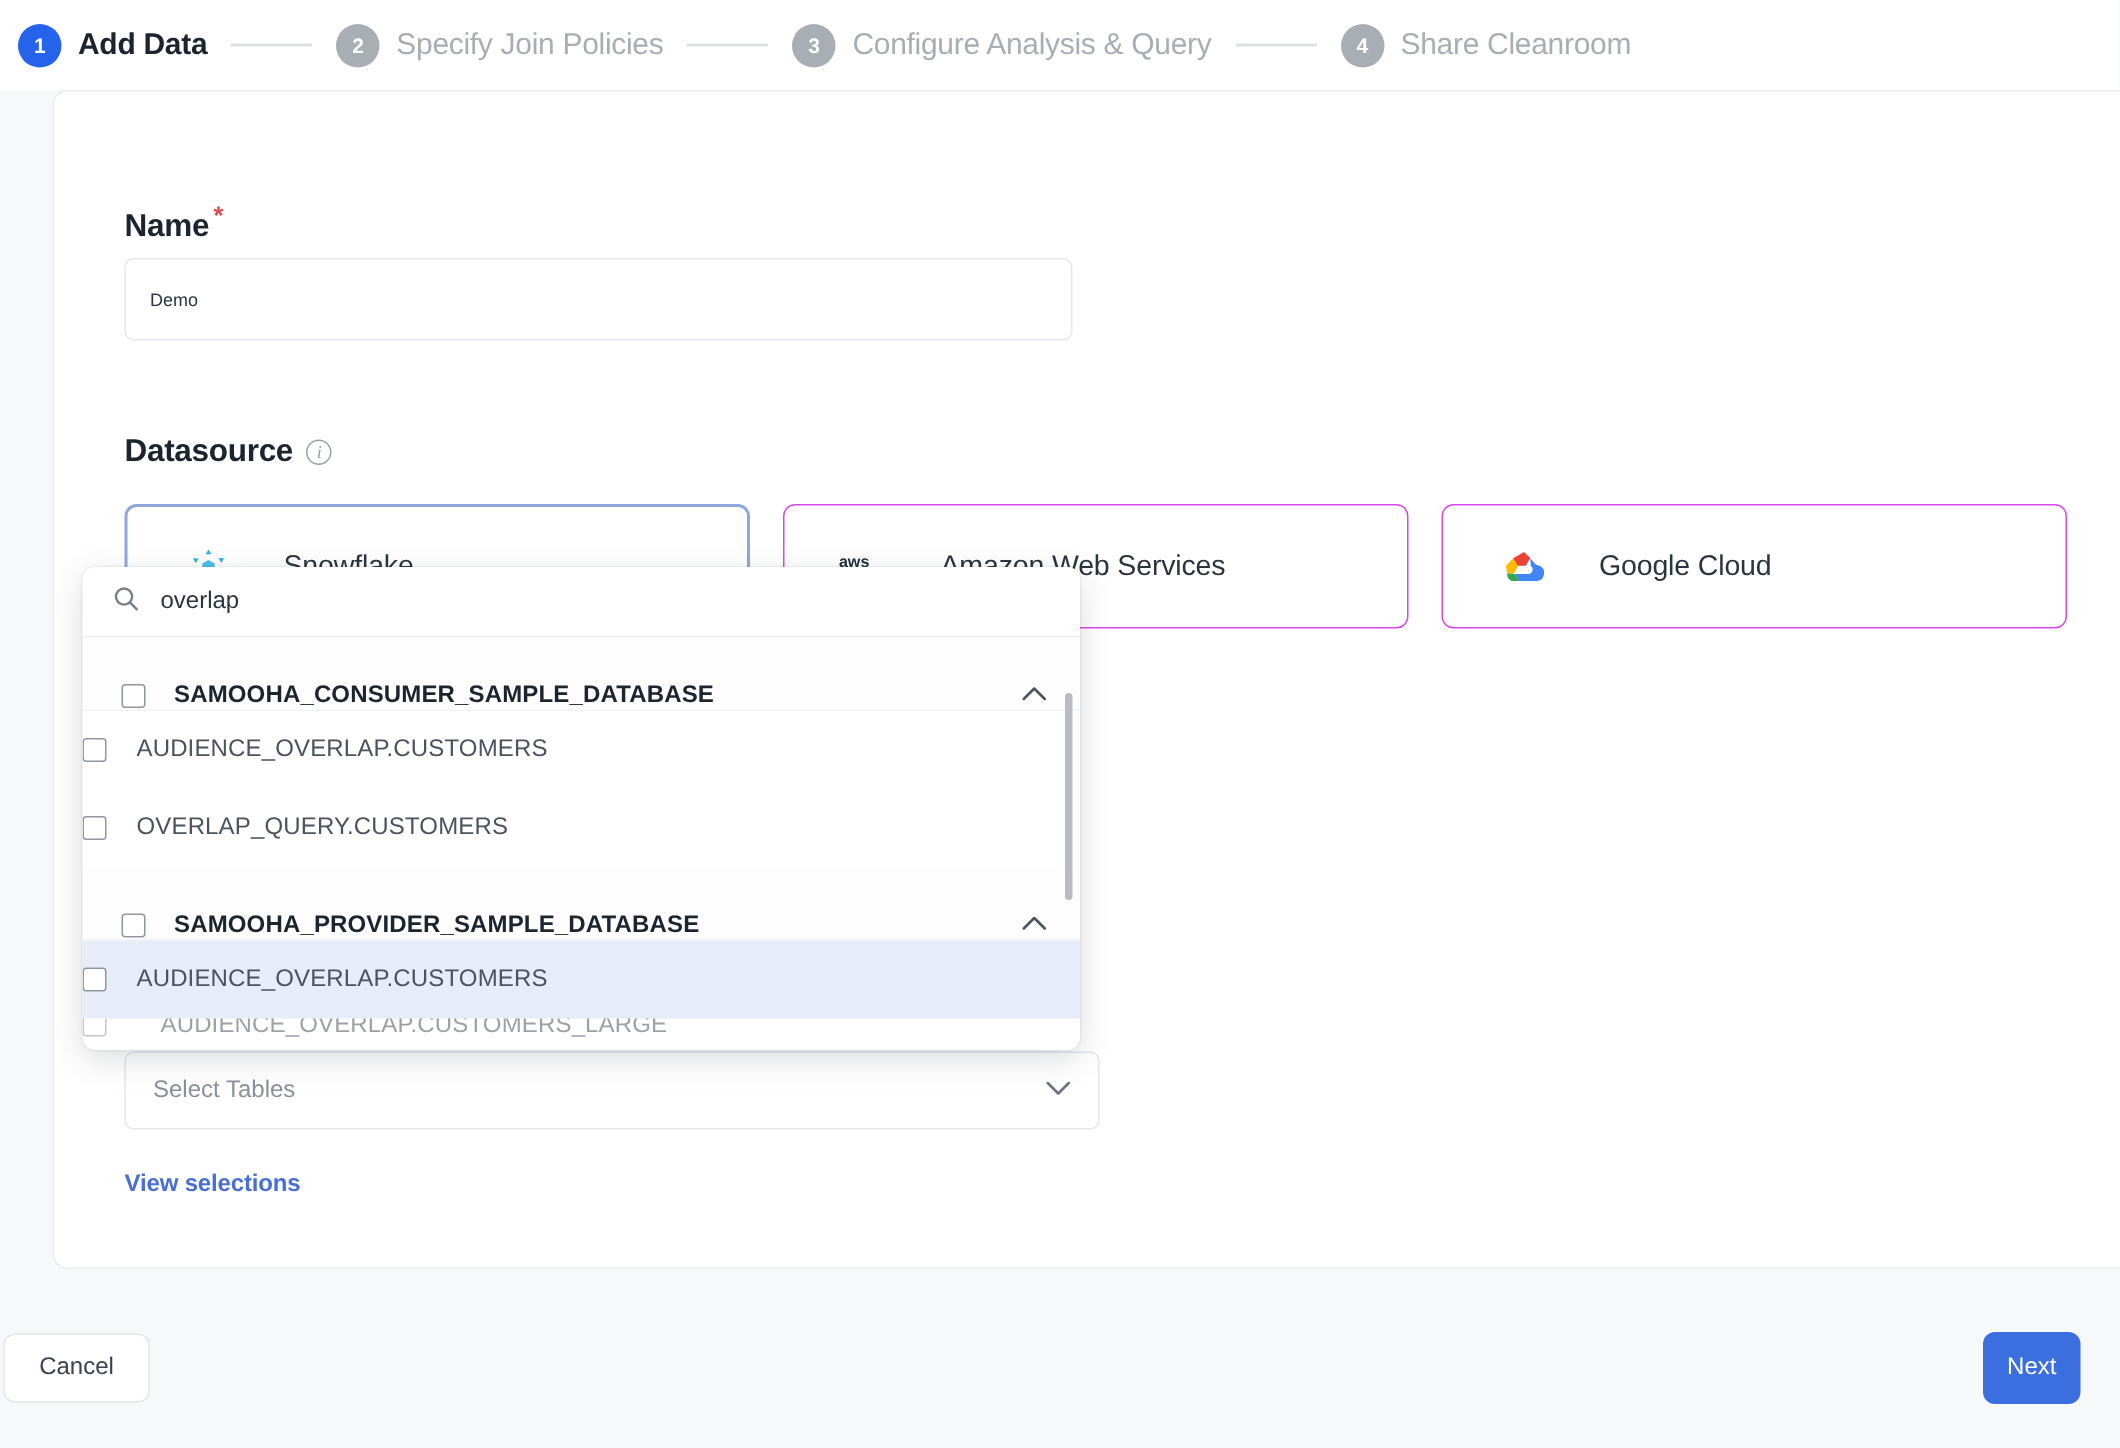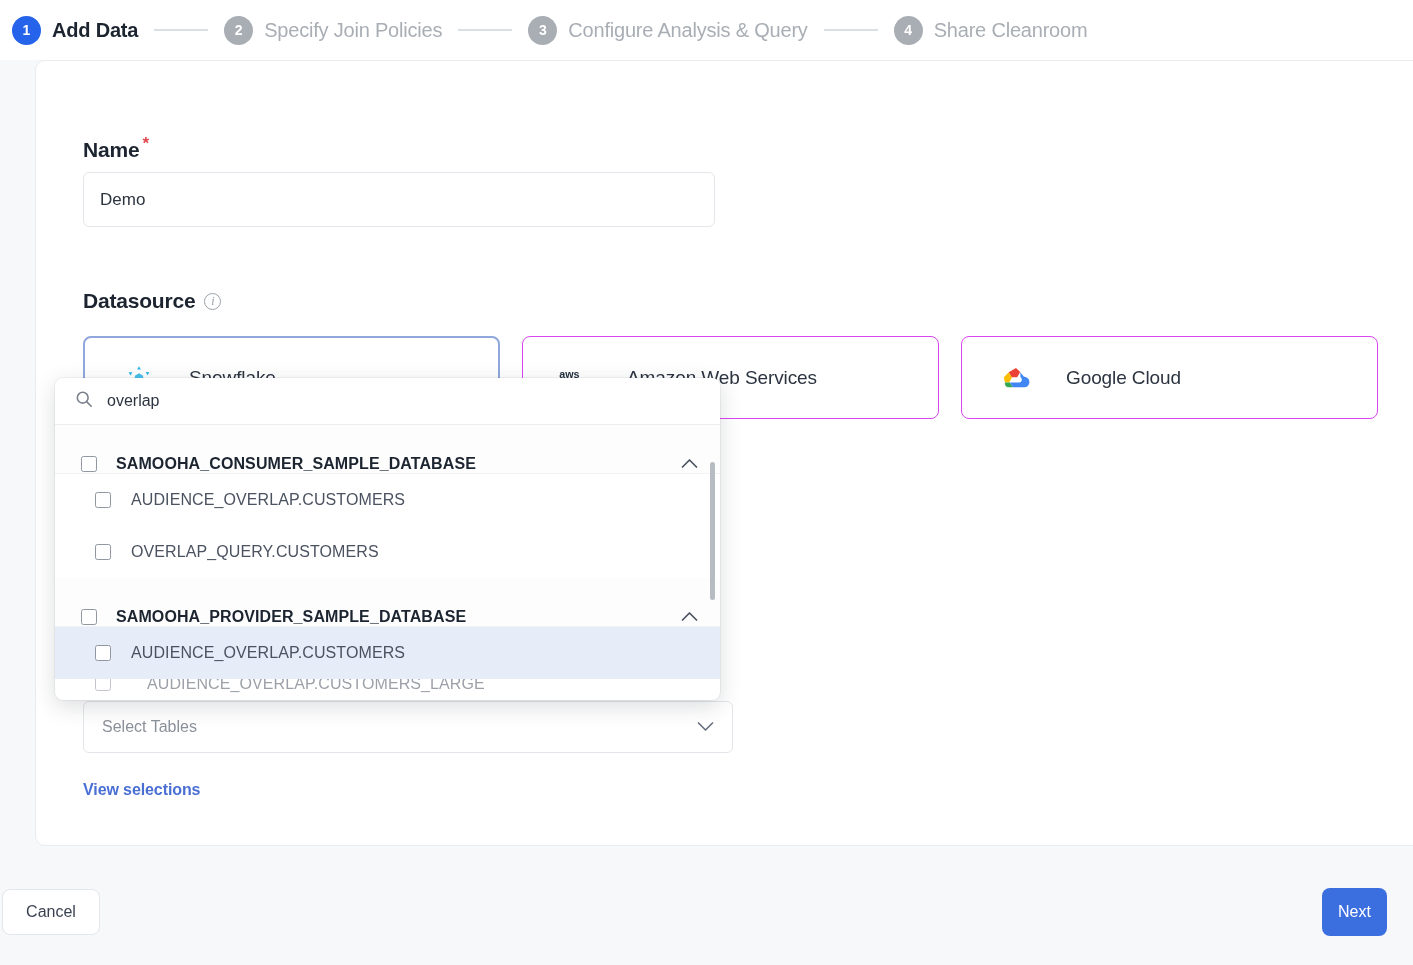--- a/index.html
+++ b/index.html
@@ -65,21 +65,21 @@
   .name-label { position: absolute; left: 47px; top: 73px; }
 
   .name-input {
     position: absolute;
     left: 47px; top: 111px;
     width: 632px; height: 55px;
     border: 1px solid #e3e6ea;
     border-radius: 6px;
     background: #ffffff;
     font-family: "Liberation Sans", sans-serif;
-    font-size: 17px;
+    font-size: 12px;
     color: #2c3440;
     padding: 0 16px;
     outline: none;
   }
 
   .ds-label-row {
     position: absolute;
     left: 47px; top: 228px;
     display: flex; align-items: center; gap: 9px;
   }
@@ -186,21 +186,20 @@
   }
   .dd-group-left { display: flex; align-items: center; gap: 19px; }
   .dd-group-label {
     font-size: 16px; font-weight: 700;
     color: #1c2430; letter-spacing: 0.1px;
   }
   .dd-item {
     height: 52px;
     display: flex; align-items: center;
     gap: 20px;
-    padding-left: 40px;
     text-align: center;
   }
   .dd-item.highlighted { background: #e7ecf9; }
   .dd-item-label {
     font-size: 16px;
     color: #4b5260;
     letter-spacing: 0.1px;
   }
   .dd-item.clipped { height: 20px; overflow: hidden; align-items: flex-start; gap: 36px; }
   .dd-item.clipped .dd-item-label { margin-top: -4px; opacity: 0.55; }

